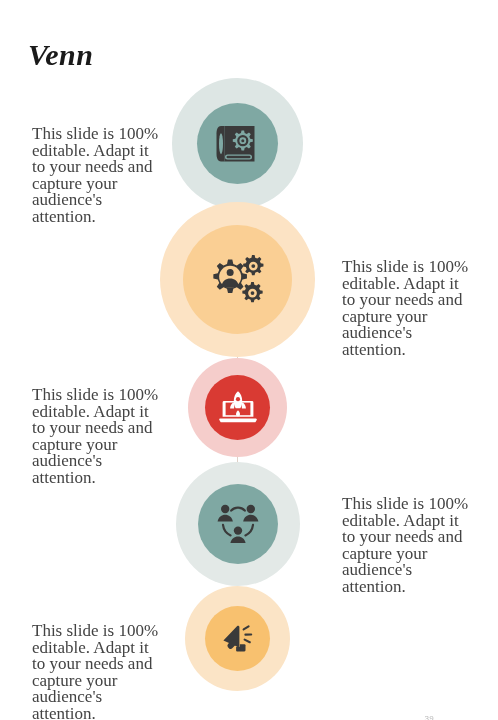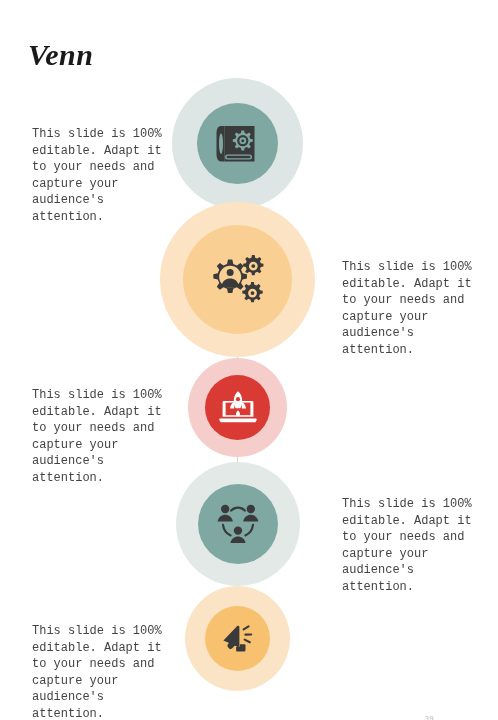--- a/index.html
+++ b/index.html
@@ -71,22 +71,22 @@
     position: relative;
     display: block;
   }
   .node-icon svg {
     display: block;
   }
 
   
   .desc-text {
     position: absolute;
-    font-family: Liberation Mono, monospace;
-    font-size: 12px;
+    font-family: Liberation Serif, serif;
+    font-size: 17px;
     line-height: 16.5px;
     color: #434343;
     width: 132px;
   }
   .desc-left  { text-align: left; }
   .desc-right { text-align: left; }
 
   
   #page-number {
     position: absolute;

